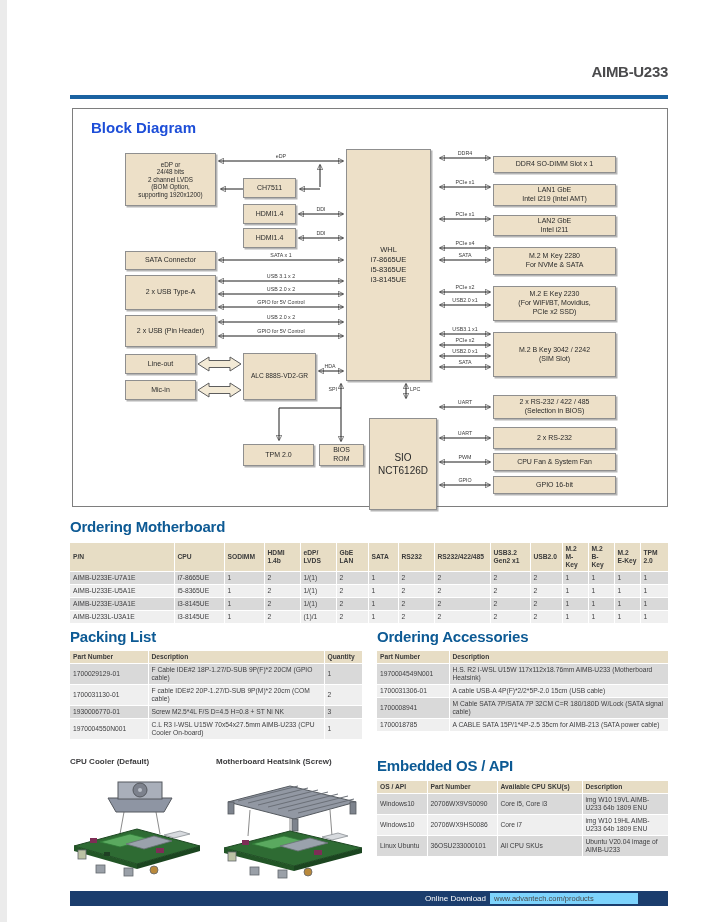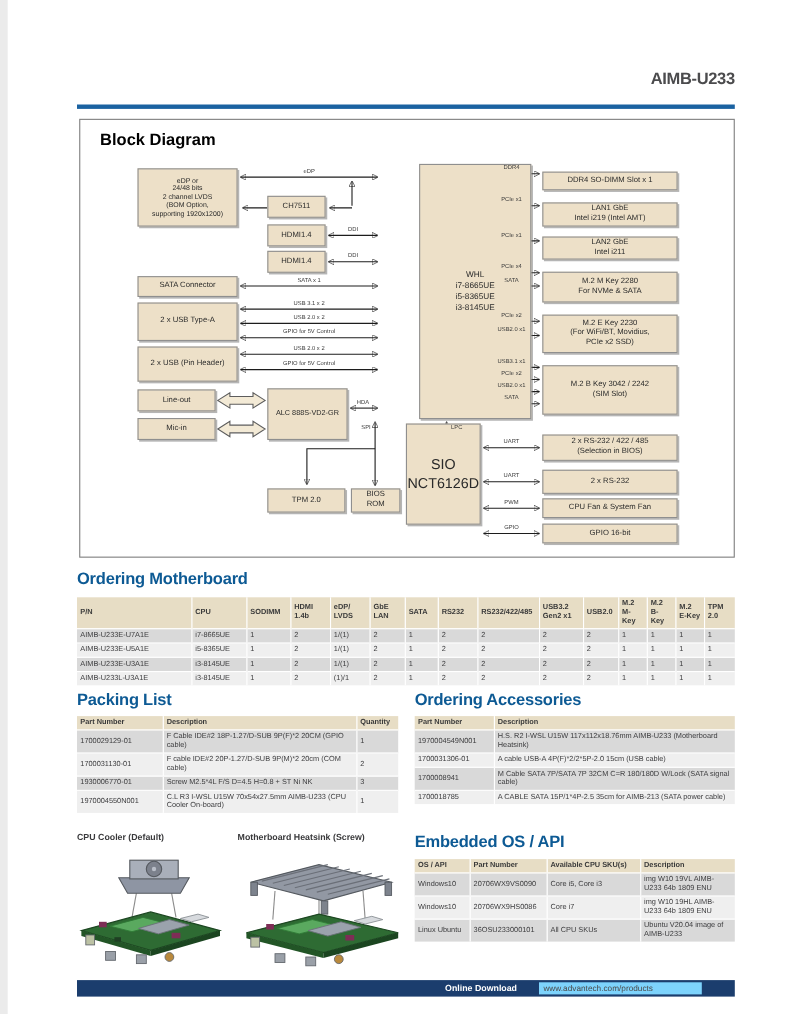--- a/index.html
+++ b/index.html
@@ -6,21 +6,21 @@
   .page{position:relative;width:723px;height:922px;background:#ffffff;overflow:hidden;
         font-family:"Liberation Sans","DejaVu Sans",sans-serif;color:#3d3d3f;}
   .edge-strip{position:absolute;left:0;top:0;width:7px;height:922px;background:#ebebeb;}
   .product-name{position:absolute;right:55px;top:63px;font-size:15px;font-weight:bold;
         color:#4b4b4d;letter-spacing:-0.3px;}
   .top-rule{position:absolute;left:70px;top:95px;width:598px;height:4px;background:#1a62a1;}
 
   
   .diagram{position:absolute;left:72px;top:108px;width:594px;height:397px;
            border:1.5px solid #7e7e7e;background:#fff;}
-  .diagram-title{position:absolute;left:18px;top:10px;font-size:15px;font-weight:bold;color:#000000;}
+  .diagram-title{position:absolute;left:18px;top:10px;font-size:15px;font-weight:bold;color:#1d4ed8;}
   .dbox{position:absolute;display:flex;align-items:center;justify-content:center;text-align:center;
         background:#ede0c8;border:1px solid #8f8f8f;box-shadow:1.5px 1.5px 0 rgba(90,90,90,.45);
         font-size:7px;line-height:1.25;color:#2a2a2a;white-space:pre-line;box-sizing:border-box;}
   .dbox.small{font-size:6.3px;line-height:1.2;}
   .bus{position:absolute;font-size:5.3px;color:#3a3a3a;text-align:center;line-height:1;}
   .dsvg{position:absolute;left:0;top:0;}
   .dsvg line,.dsvg path{stroke:#1c1c1c;stroke-width:1;fill:none;}
   .dsvg .hollow{fill:#f3ead6;stroke:#5d5d5d;stroke-width:1;}
 
   
@@ -36,21 +36,21 @@
   table.dt tbody tr:nth-child(odd) td{background:#d9d9d9;}
   table.dt tbody tr:nth-child(even) td{background:#efefef;}
 
   
   .fig-caption{position:absolute;font-size:8px;font-weight:bold;color:#3a3a3c;}
   .fig{position:absolute;}
 
   
   .footer-bar{position:absolute;left:70px;top:891px;width:598px;height:15px;background:#1b3d6d;
       display:flex;align-items:center;justify-content:flex-end;}
-  .footer-label{color:#ffffff;font-size:8px;font-weight:bold;margin-right:20px;}
+  .footer-label{color:#ffffff;font-size:8px;font-weight:normal;margin-right:4px;}
   .footer-urlbox{background:#7dd3fc;width:140px;height:11px;margin-right:30px;
       display:flex;align-items:center;padding:0 4px;font-size:7.5px;color:#4a4a4a;}
 </style>
 </head>
 <body>
 
 <div class="page">
   <div class="edge-strip"></div>
 
   <div class="product-name">AIMB-U233</div>
@@ -116,25 +116,25 @@
     <div class="dbox" style="left:52px;top:142px;width:91px;height:19px;">SATA Connector</div>
     <div class="dbox" style="left:52px;top:166px;width:91px;height:35px;">2 x USB Type-A</div>
     <div class="dbox" style="left:52px;top:206px;width:91px;height:32px;">2 x USB (Pin Header)</div>
     <div class="dbox" style="left:52px;top:245px;width:71px;height:20px;">Line-out</div>
     <div class="dbox" style="left:52px;top:271px;width:71px;height:20px;">Mic-in</div>
     <div class="dbox" style="left:170px;top:244px;width:73px;height:47px;font-size:6.6px;">ALC 888S-VD2-GR</div>
     <div class="dbox" style="left:170px;top:335px;width:71px;height:22px;">TPM 2.0</div>
     <div class="dbox" style="left:246px;top:335px;width:45px;height:22px;">BIOS
 ROM</div>
 
-    <div class="dbox" style="left:273px;top:40px;width:102px;height:232px;font-size:7.5px;line-height:1.35;margin-left:35px;">WHL
+    <div class="dbox" style="left:273px;top:40px;width:85px;height:232px;font-size:7.5px;line-height:1.35;">WHL
 i7-8665UE
 i5-8365UE
 i3-8145UE</div>
-    <div class="dbox" style="left:296px;top:276px;width:68px;height:92px;font-size:13px;line-height:1.35;">SIO
+    <div class="dbox" style="left:296px;top:309px;width:68px;height:92px;font-size:10px;line-height:1.35;">SIO
 NCT6126D</div>
 
     <div class="dbox" style="left:420px;top:47px;width:123px;height:17px;">DDR4 SO-DIMM Slot x 1</div>
     <div class="dbox" style="left:420px;top:75px;width:123px;height:22px;">LAN1 GbE
 Intel i219 (Intel AMT)</div>
     <div class="dbox" style="left:420px;top:106px;width:123px;height:21px;">LAN2 GbE
 Intel i211</div>
     <div class="dbox" style="left:420px;top:138px;width:123px;height:28px;">M.2 M Key 2280
 For NVMe &amp; SATA</div>
     <div class="dbox" style="left:420px;top:177px;width:123px;height:35px;">M.2 E Key 2230

